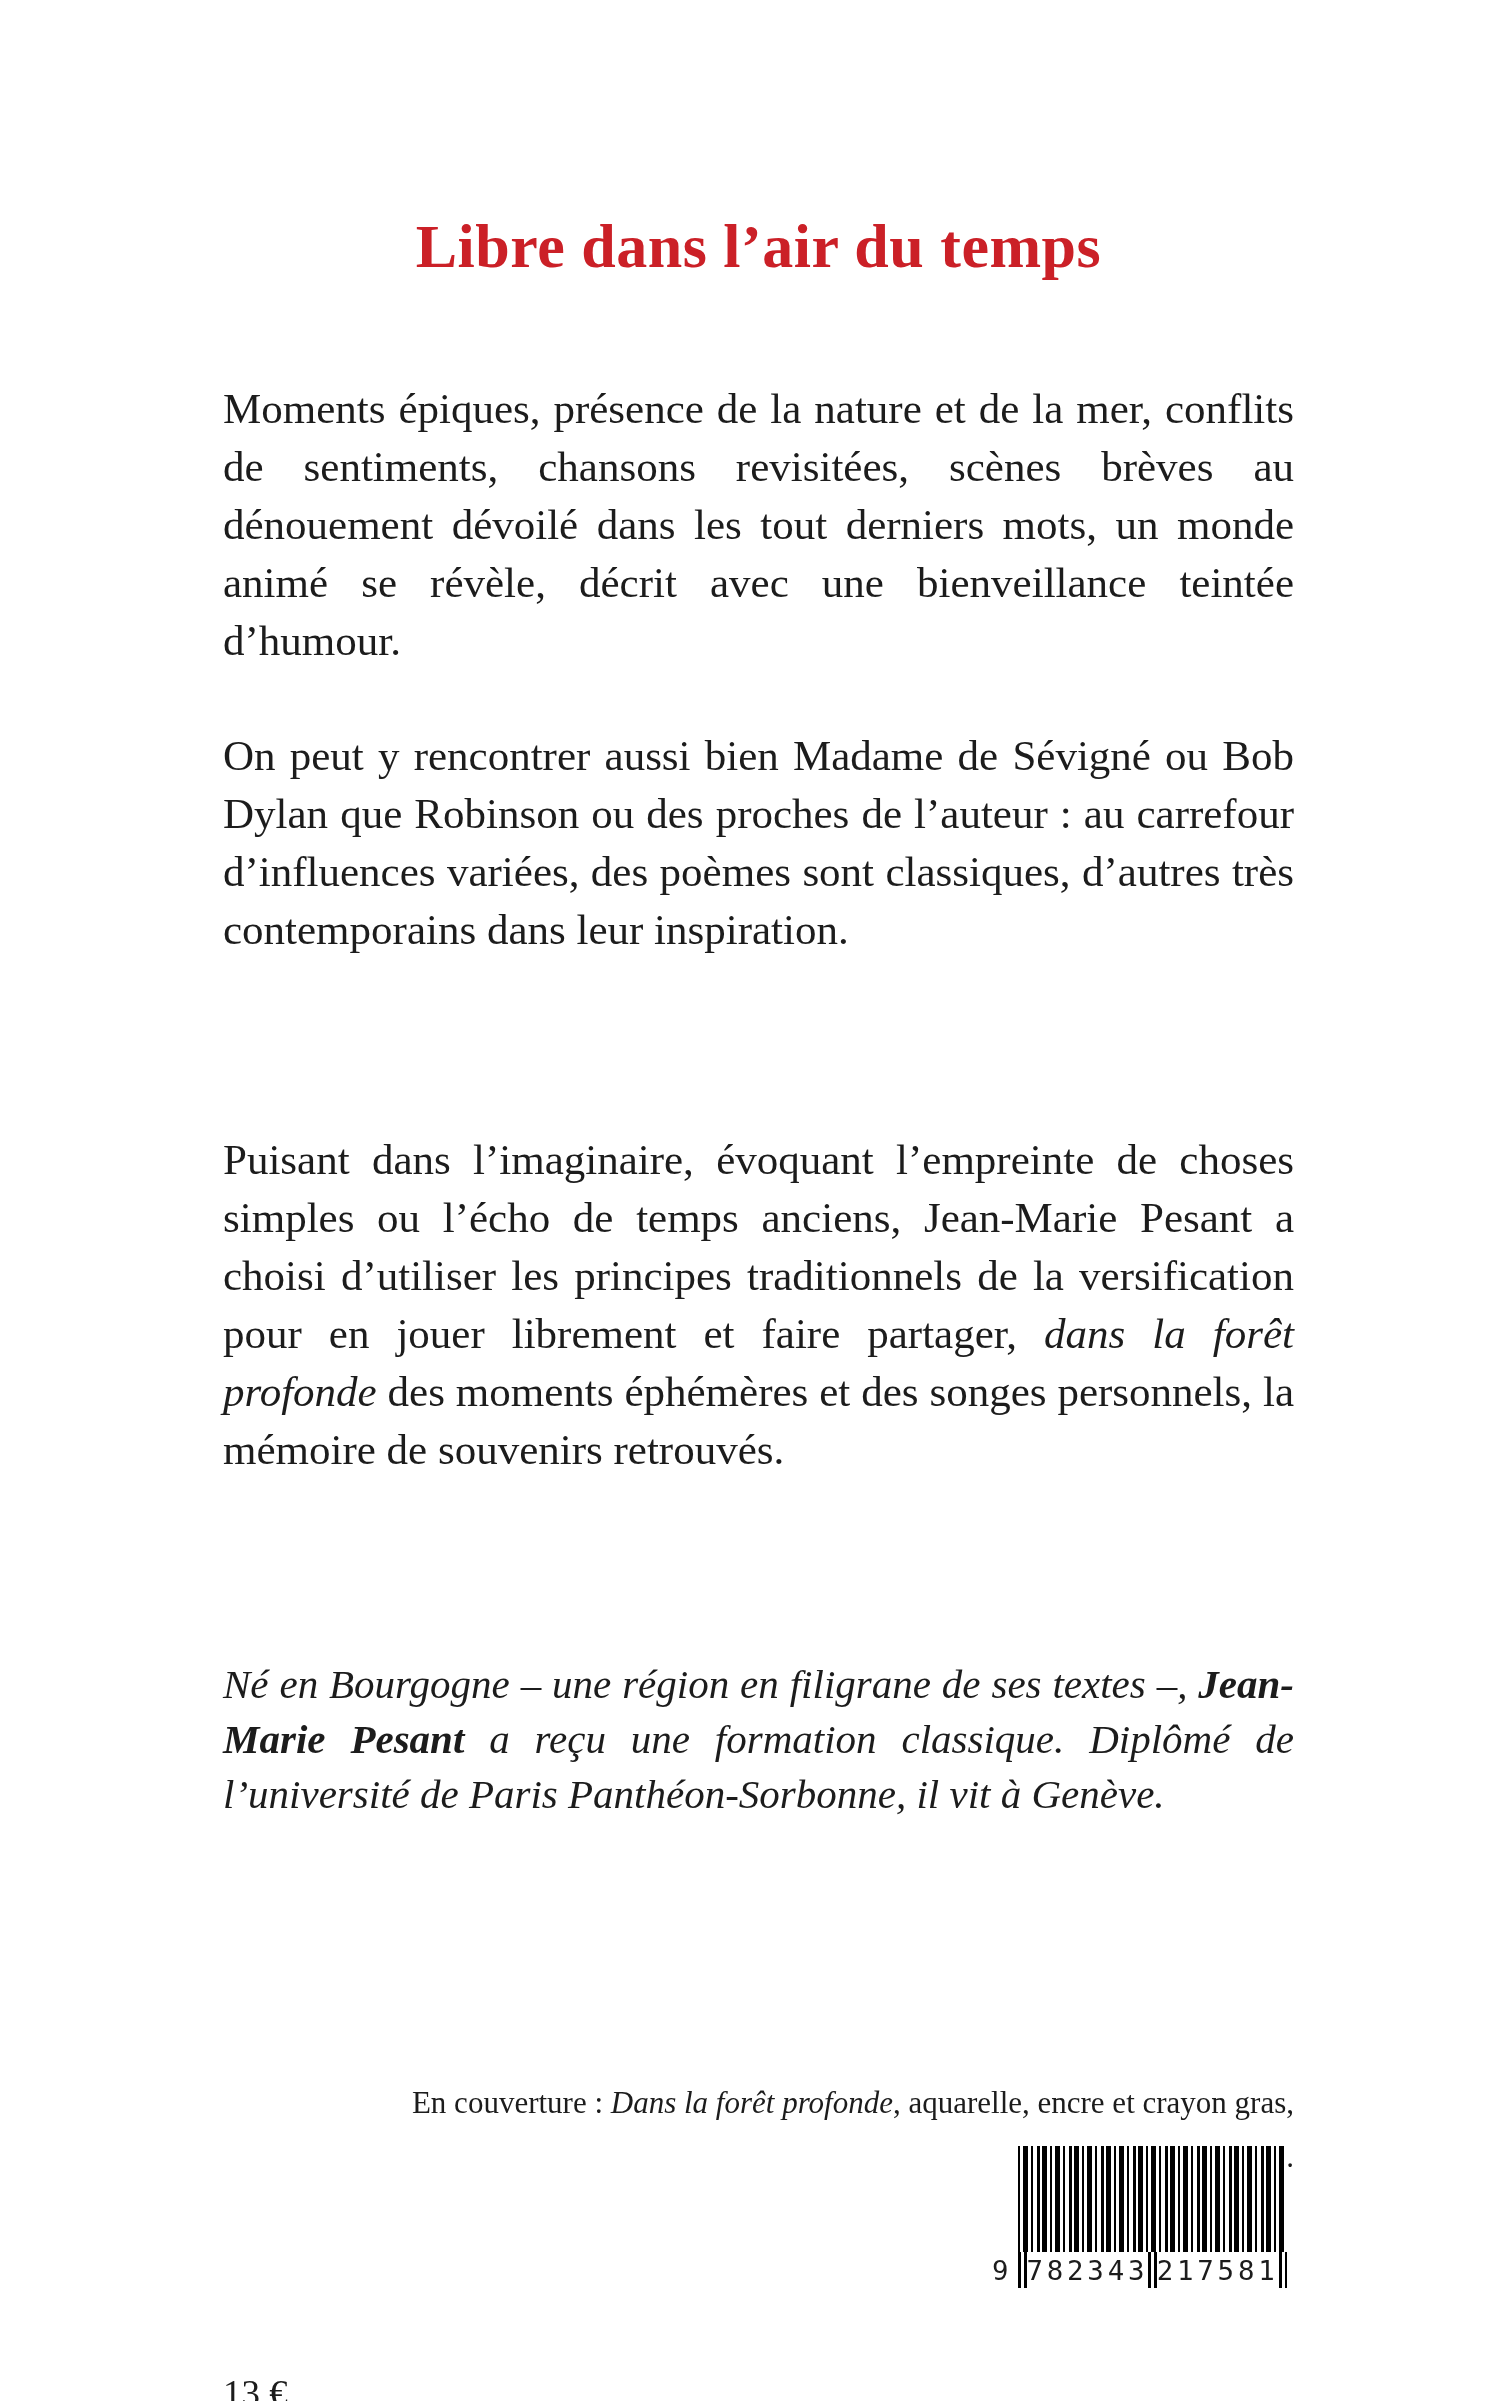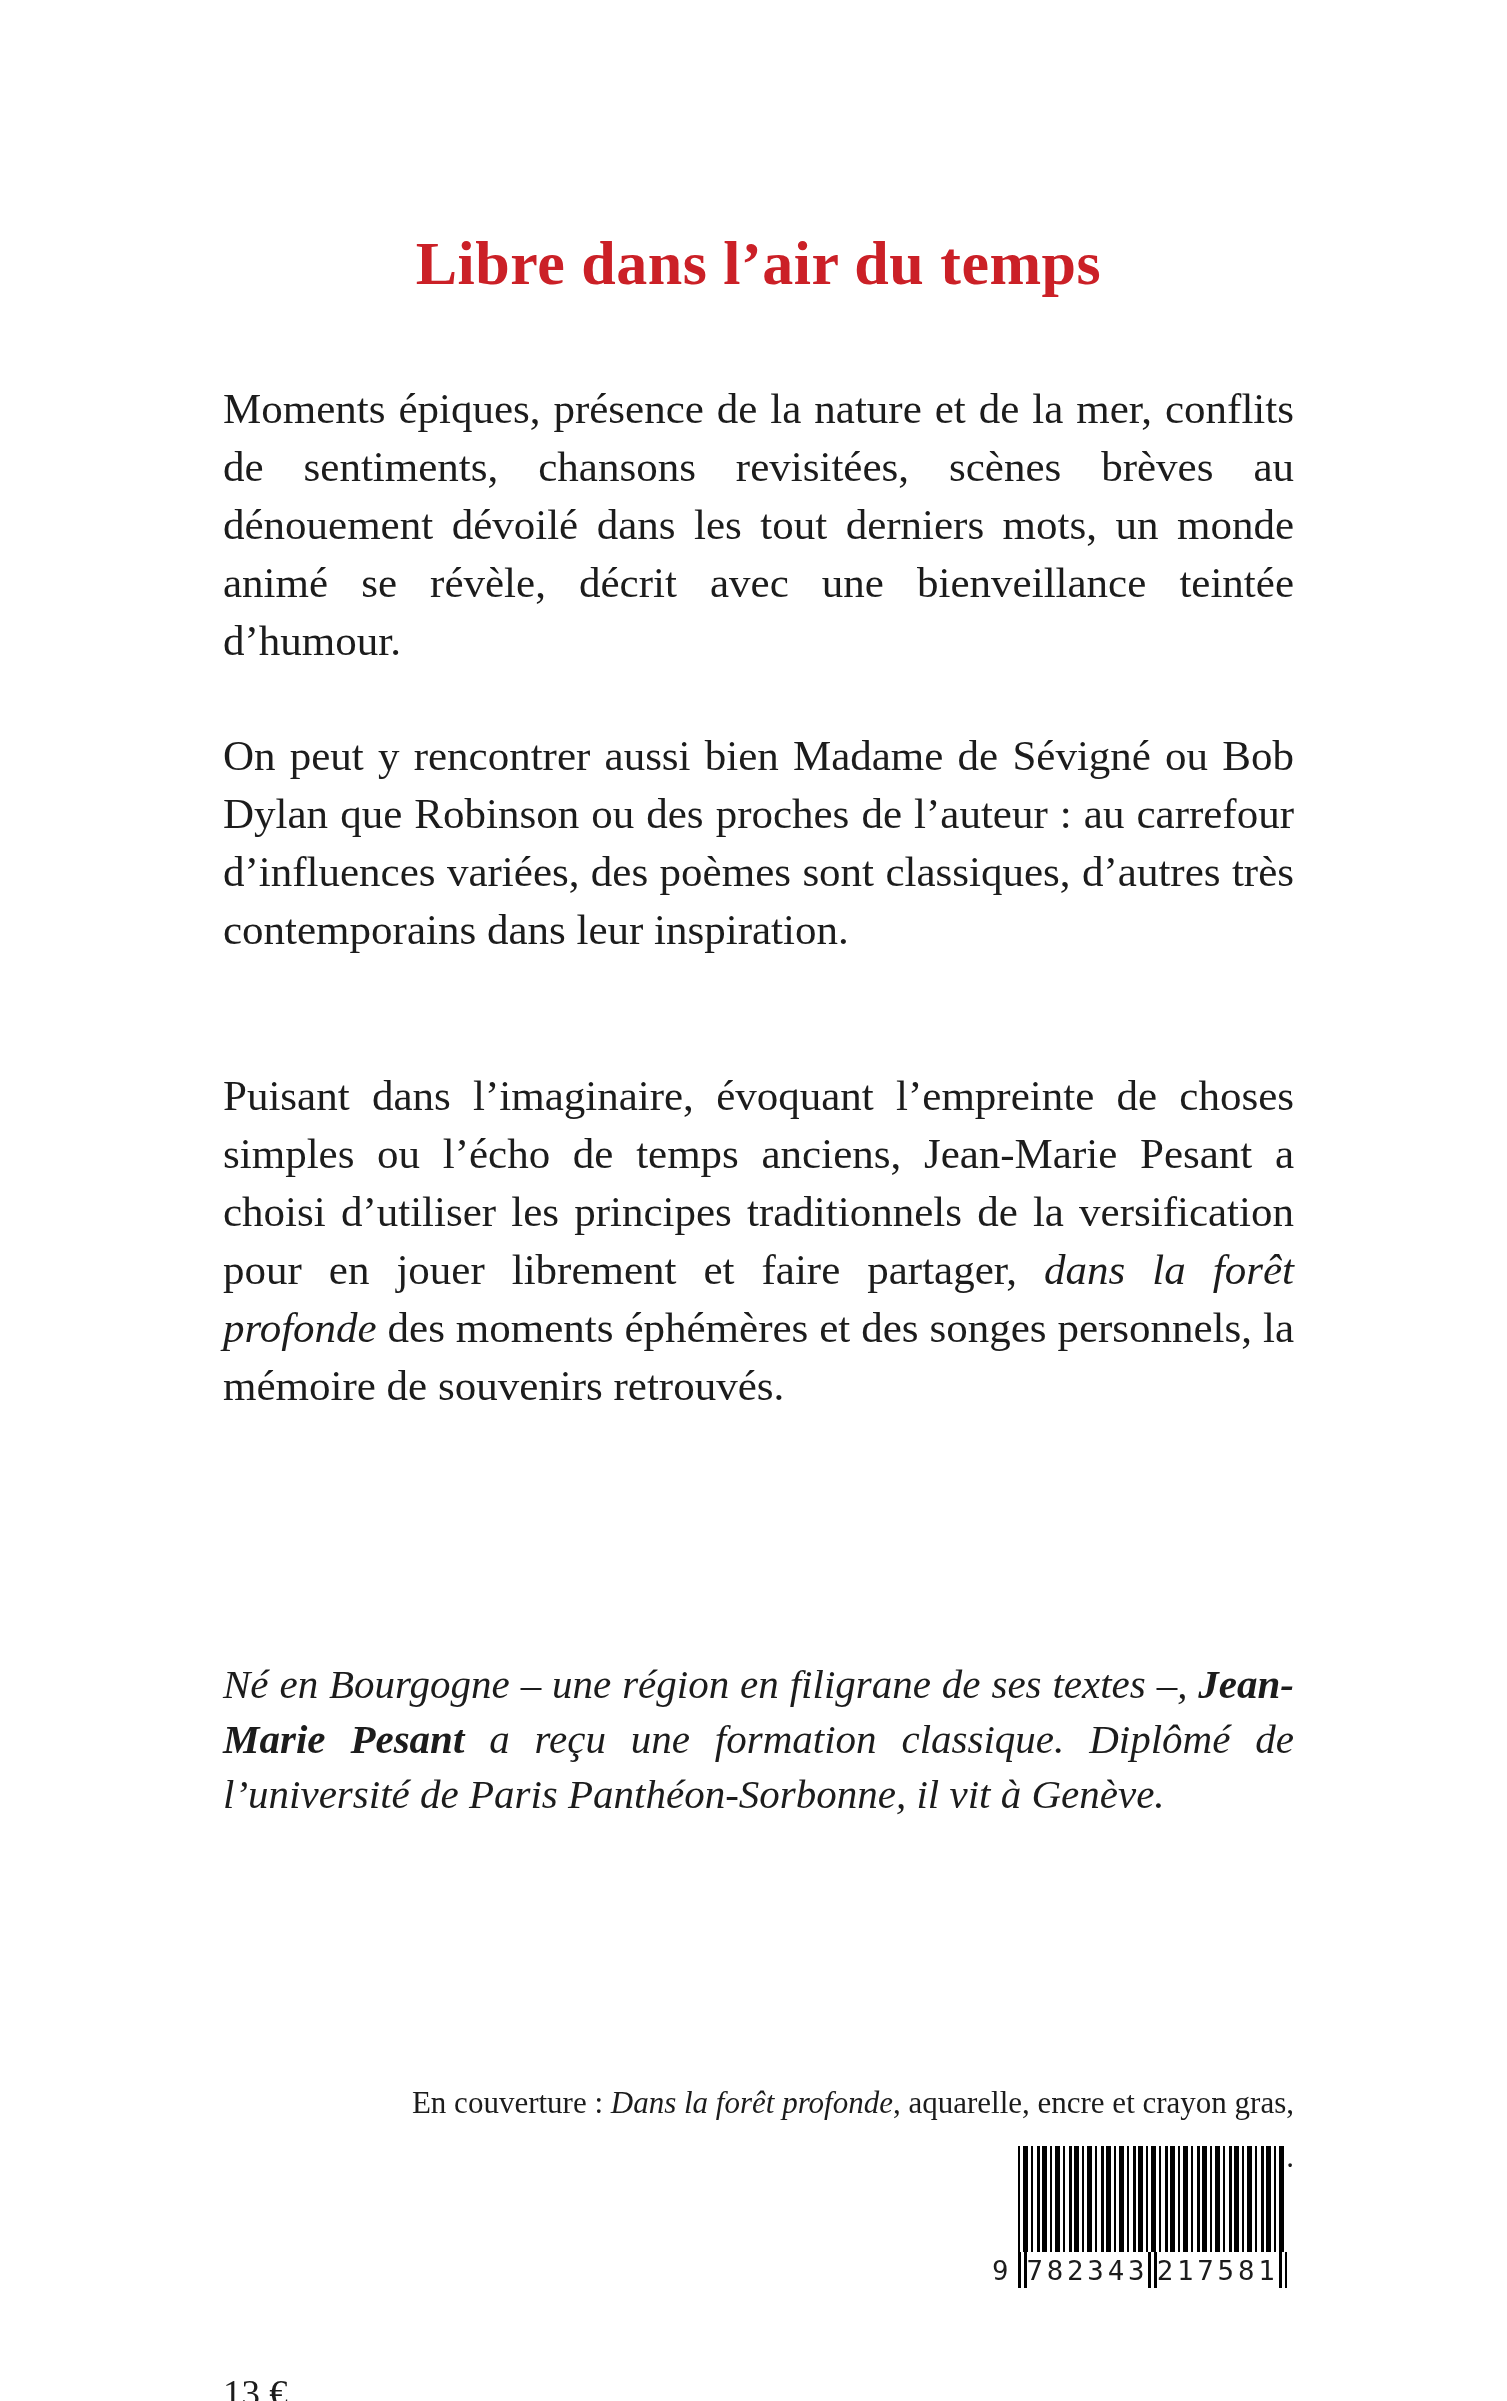--- a/index.html
+++ b/index.html
@@ -15,36 +15,36 @@
     font-family: "Liberation Serif", serif;
     color: #1c1c1c;
     overflow: hidden;
   }
   .block {
     position: absolute;
     left: 223px;
     width: 1071px;
   }
   .title {
-    top: 185px;
+    top: 168px;
     text-align: center;
     font-size: 62px;
     line-height: 72px;
     color: #cb2027;
     letter-spacing: 0.5px;
   }
   .body-par {
     font-size: 43px;
     line-height: 58px;
     text-align: justify;
     text-justify: inter-word;
   }
   .p1 { top: 337px; }
   .p2 { top: 684px; }
-  .p3 { top: 1024px; }
+  .p3 { top: 1088px; }
   .italic { font-style: italic; }
   .bio {
     top: 1616px;
     font-size: 41px;
     line-height: 55px;
     font-style: italic;
     text-align: justify;
   }
   .bio .name { font-weight: bold; }
   .credit {

